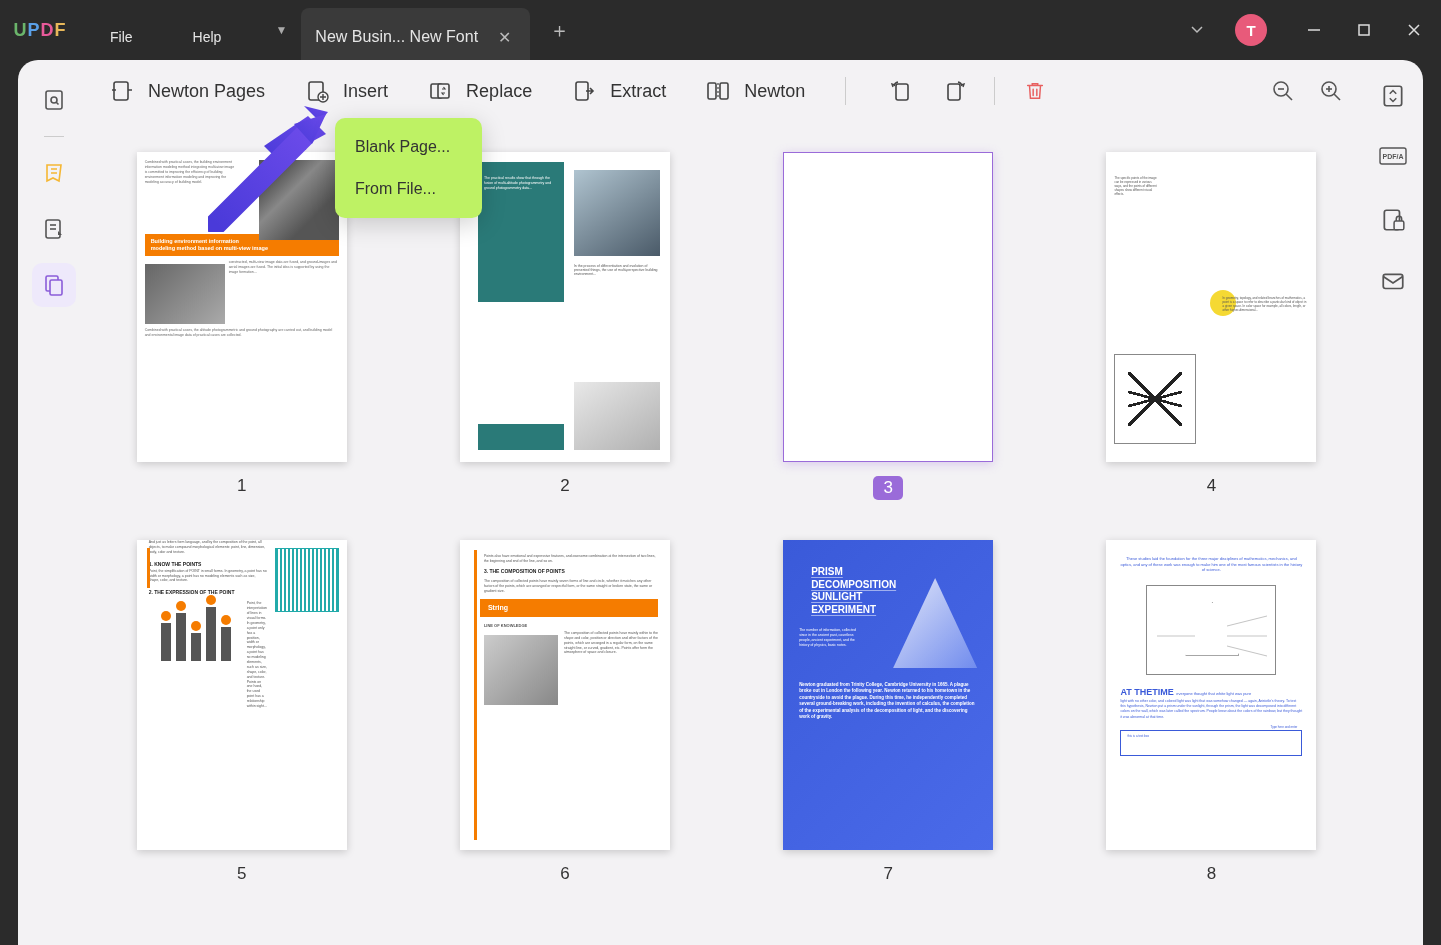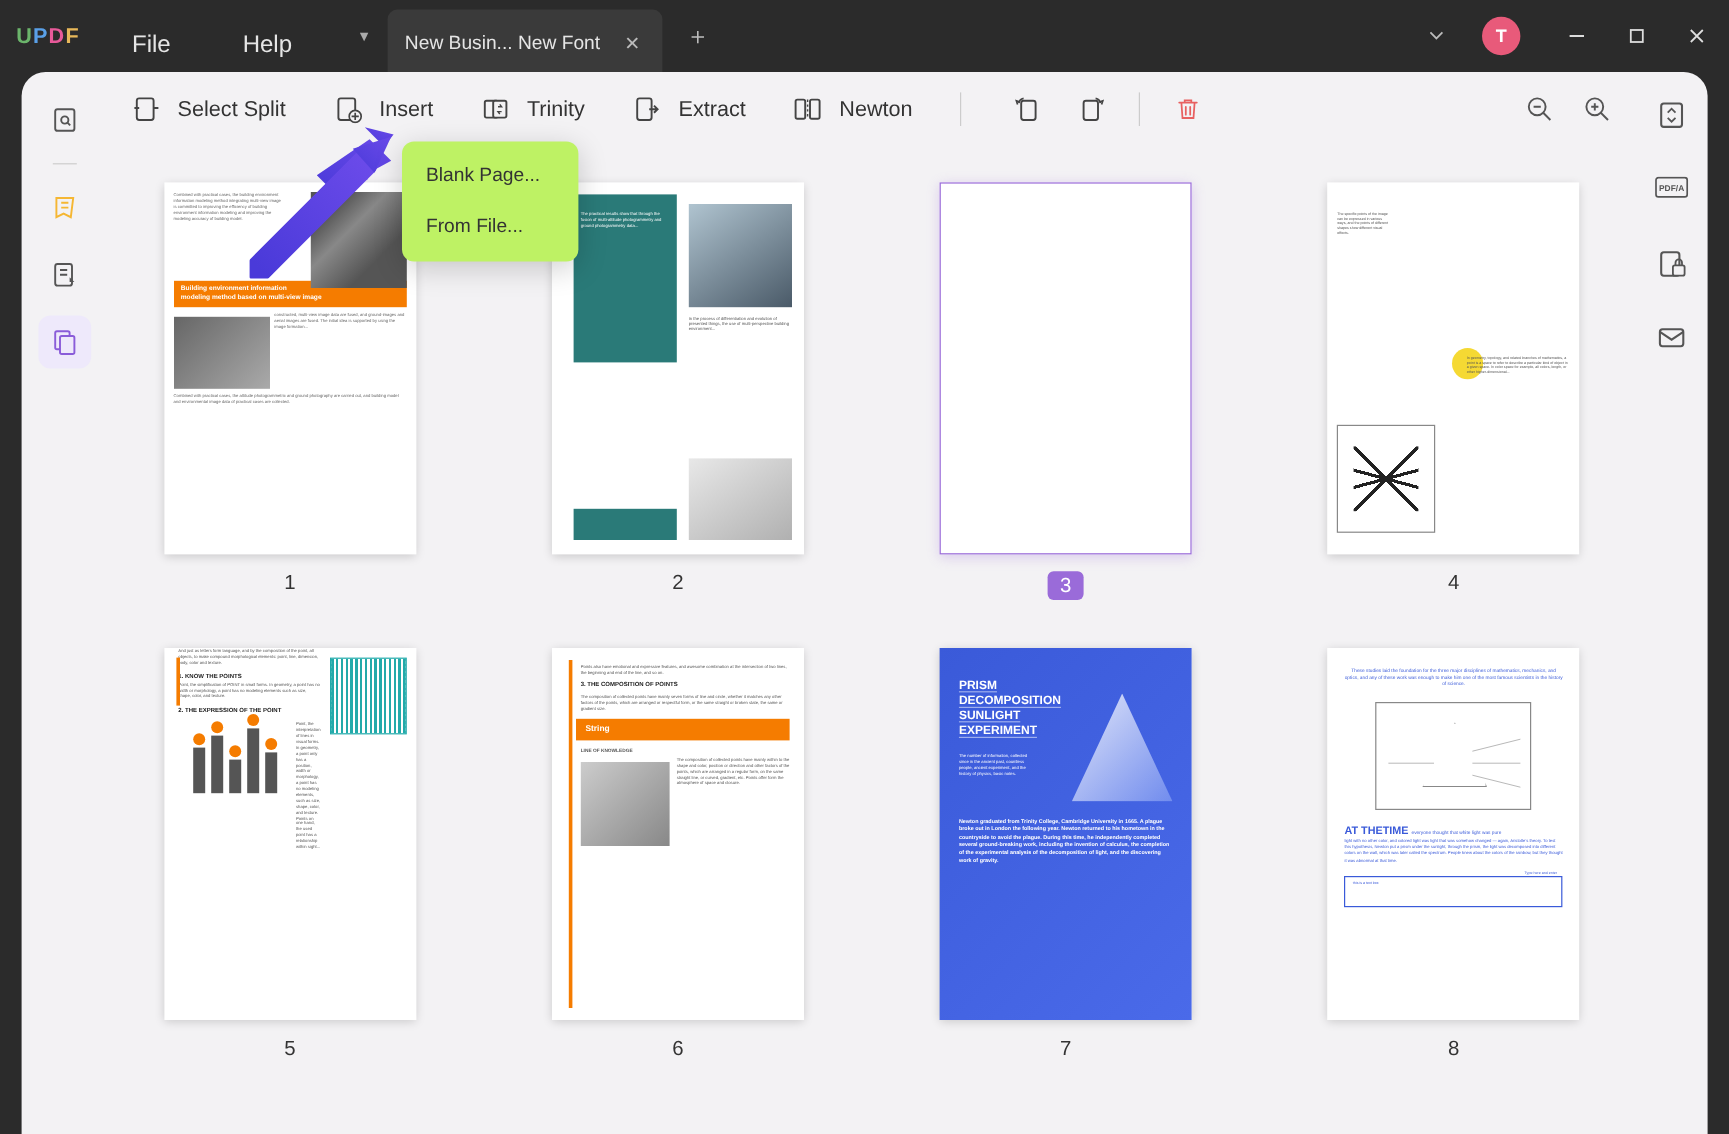--- a/index.html
+++ b/index.html
@@ -4,21 +4,21 @@
 <style>
 * { margin: 0; padding: 0; box-sizing: border-box; font-family: -apple-system, BlinkMacSystemFont, "Segoe UI", Arial, sans-serif; }
 body { background: #2b2b2b; width: 1441px; height: 945px; overflow: hidden; }
 
 .title-bar {
   height: 60px; background: #2b2b2b; display: flex; align-items: center;
   color: #e5e5e5; padding: 0 20px 0 0; position: relative;
 }
 .logo { width: 80px; display: flex; align-items: center; justify-content: center; font-weight: 800; font-size: 18px; letter-spacing: 1px; }
 .logo .u1 { color: #6bb56b; } .logo .p { color: #5aa0e8; } .logo .d { color: #e85a9a; } .logo .f { color: #e8b85a; }
-.menu-item { padding: 0 30px; font-size: 20px; color: #e5e5e5; cursor: pointer; margin-top: 14px; }
+.menu-item { padding: 0 30px; font-size: 14px; color: #e5e5e5; cursor: pointer; margin-top: 14px; }
 .tab-bar { display: flex; align-items: center; height: 60px; margin-left: 10px; }
 .tab-dropdown { width: 40px; height: 40px; display: flex; align-items: center; justify-content: center; color: #aaa; cursor: pointer; font-size: 12px; }
 .tab {
   height: 58px; background: #3a3a3a; border-radius: 8px 8px 0 0; display: flex; align-items: center;
   padding: 0 14px; color: #e5e5e5; font-size: 16px; gap: 16px; position: relative; bottom: -7px; text-align: right;
 }
 .tab-close { color: #bbb; font-size: 16px; cursor: pointer; padding: 4px; }
 .new-tab { width: 40px; height: 40px; display: flex; align-items: center; justify-content: center; color: #bbb; font-size: 20px; cursor: pointer; margin-left: 10px; }
 .title-right { margin-left: auto; display: flex; align-items: center; gap: 30px; }
 .dropdown-caret { color: #aaa; font-size: 14px; cursor: pointer; }
@@ -107,21 +107,21 @@
 
 .p6-bar { position: absolute; left: 14px; top: 10px; width: 3px; height: 290px; background: #f57c00;}
 .p6-txt { position: absolute; left: 24px; top: 14px; right: 12px; font-size: 3.5px; color: #555; line-height: 1.4;}
 .p6-sub { font-size: 5px; font-weight: 700; color: #222; margin: 4px 0;}
 .p6-callout { background: #f57c00; color: #fff; font-weight: 700; padding: 4px 8px; margin: 6px 0 6px -4px; font-size: 7px; width: 178px;}
 .p6-img { float: left; width: 74px; height: 70px; background: linear-gradient(135deg,#ccc,#888); margin: 4px 6px 0 0;}
 .p6-sub2 { font-size: 4px; font-weight: 700; margin: 4px 0 2px 0; }
 
 
 .p7 { background: linear-gradient(135deg,#3a5ad9,#4a6ae9); color:#fff; }
-.p7-title { font-size: 10px; font-weight: 800; padding: 26px 16px 8px 16px; line-height: 1.25; width: 120px; text-decoration-line: underline; text-decoration-color: rgba(255,255,255,0.5); text-underline-offset: 2px;}
+.p7-title { font-size: 10px; font-weight: 800; padding: 26px 16px 8px 28px; line-height: 1.25; width: 120px; text-decoration-line: underline; text-decoration-color: rgba(255,255,255,0.5); text-underline-offset: 2px;}
 .p7-prism {
   position: absolute; right: 16px; top: 38px; width: 84px; height: 90px;
   background: linear-gradient(135deg, rgba(255,255,255,0.85), rgba(180,200,255,0.4));
   clip-path: polygon(50% 0, 100% 100%, 0 100%);
 }
 .p7-small { font-size: 3.5px; padding: 4px 16px; line-height:1.4; width: 90px;}
 .p7-body { font-size: 4.5px; font-weight: 700; padding: 30px 16px 10px 16px; line-height: 1.45;}
 
 
 .p8-top { font-size: 4px; color: #3a5ad9; padding: 16px 14px 6px 14px; line-height: 1.4; text-align: center;}
@@ -216,41 +216,41 @@
 
   <div class="main">
     <div class="toolbar">
       <div class="tool-item">
         <span class="tool-icon">
           <svg width="24" height="24">
               <rect x="4" y="3" width="14" height="18" rx="2" stroke="#444" stroke-width="1.6" fill="none"></rect>
               <path d="M2 11l4 0M18 11l4 0" stroke="#444" stroke-width="1.6"></path>
             </svg>
         </span>
-        <span>Select Split</span>
+        <span>Newton Pages</span>
       </div>
       <div class="tool-item">
         <span class="tool-icon">
           <svg width="24" height="24">
               <rect x="4" y="3" width="14" height="18" rx="2" stroke="#444" stroke-width="1.6" fill="none"></rect>
               <circle cx="18" cy="18" r="5" fill="#f3f2f4" stroke="#444" stroke-width="1.4"></circle>
               <path d="M18 15v6M15 18h6" stroke="#444" stroke-width="1.4"></path>
             </svg>
         </span>
         <span>Insert</span>
       </div>
       <div class="tool-item">
         <span class="tool-icon">
           <svg width="24" height="24">
               <rect x="3" y="5" width="11" height="14" rx="1.5" stroke="#444" stroke-width="1.6" fill="none"></rect>
               <rect x="10" y="5" width="11" height="14" rx="1.5" stroke="#444" stroke-width="1.6" fill="#f3f2f4"></rect>
               <path d="M14 10l3 0-1.5-2M17 14l-3 0 1.5 2" stroke="#444" stroke-width="1.2" fill="none"></path>
             </svg>
         </span>
-        <span>Trinity</span>
+        <span>Replace</span>
       </div>
       <div class="tool-item">
         <span class="tool-icon">
           <svg width="24" height="24">
               <rect x="4" y="3" width="12" height="18" rx="2" stroke="#444" stroke-width="1.6" fill="none"></rect>
               <path d="M14 12l7 0m-3-3l3 3-3 3" stroke="#444" stroke-width="1.6" fill="none"></path>
             </svg>
         </span>
         <span>Extract</span>
       </div>

